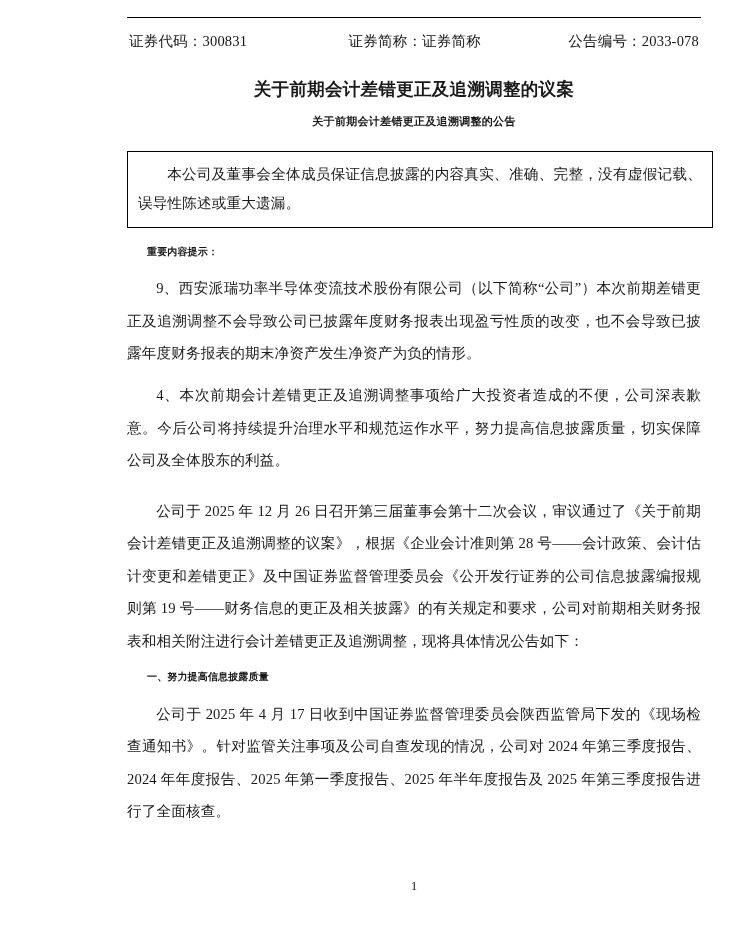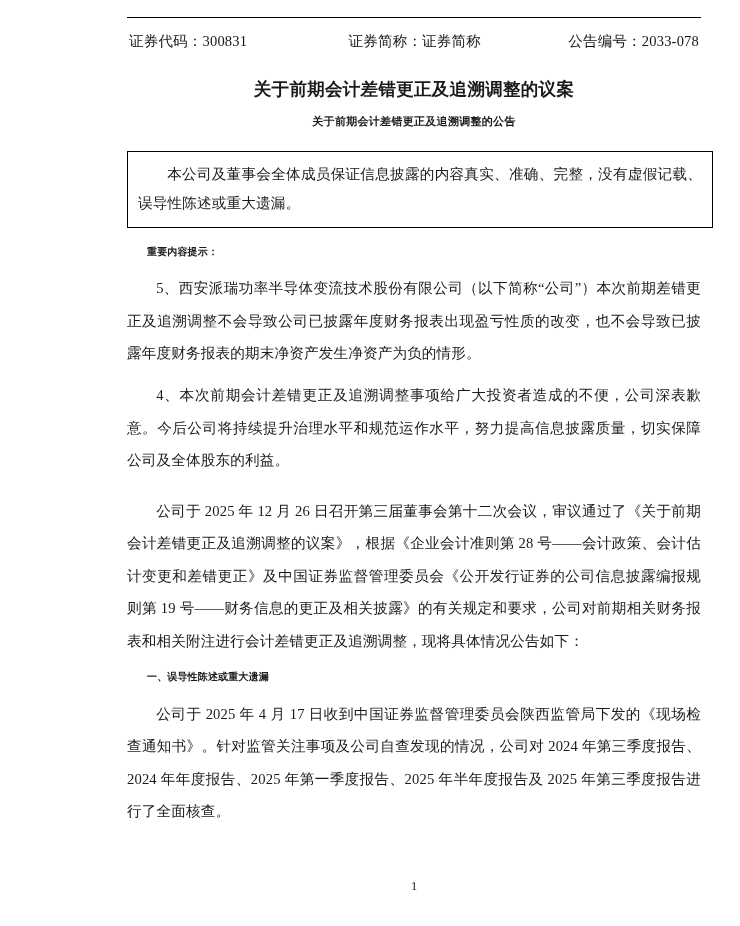--- a/index.html
+++ b/index.html
@@ -138,32 +138,32 @@
       <div class="doc-title-2">关于前期会计差错更正及追溯调整的公告</div>
     </div>
 
     <div class="disclaimer-box">
       <div class="disclaimer-text">本公司及董事会全体成员保证信息披露的内容真实、准确、完整，没有虚假记载、误导性陈述或重大遗漏。</div>
     </div>
 
     <div class="after-box">
       <div class="heading-strong">重要内容提示：</div>
       <div class="gap-sm"></div>
-      <p class="para">5、西安派瑞功率半导体变流技术股份有限公司（以下简称“公司”）本次前期差错更正及追溯调整不会导致公司已披露年度财务报表出现盈亏性质的改变，也不会导致已披露年度财务报表的期末净资产发生净资产为负的情形。</p>
+      <p class="para">9、西安派瑞功率半导体变流技术股份有限公司（以下简称“公司”）本次前期差错更正及追溯调整不会导致公司已披露年度财务报表出现盈亏性质的改变，也不会导致已披露年度财务报表的期末净资产发生净资产为负的情形。</p>
       <div class="gap-sm"></div>
       <p class="para">4、本次前期会计差错更正及追溯调整事项给广大投资者造成的不便，公司深表歉意。今后公司将持续提升治理水平和规范运作水平，努力提高信息披露质量，切实保障公司及全体股东的利益。</p>
     </div>
 
     <div class="gap-lg"></div>
 
     <p class="para">公司于 2025 年 12 月 26 日召开第三届董事会第十二次会议，审议通过了《关于前期会计差错更正及追溯调整的议案》，根据《企业会计准则第 28 号——会计政策、会计估计变更和差错更正》及中国证券监督管理委员会《公开发行证券的公司信息披露编报规则第 19 号——财务信息的更正及相关披露》的有关规定和要求，公司对前期相关财务报表和相关附注进行会计差错更正及追溯调整，现将具体情况公告如下：</p>
 
     <div class="gap-sm"></div>
 
-    <div class="heading-strong">一、误导性陈述或重大遗漏</div>
+    <div class="heading-strong">一、努力提高信息披露质量</div>
 
     <div class="gap-sm"></div>
 
     <p class="para">公司于 2025 年 4 月 17 日收到中国证券监督管理委员会陕西监管局下发的《现场检查通知书》。针对监管关注事项及公司自查发现的情况，公司对 2024 年第三季度报告、2024 年年度报告、2025 年第一季度报告、2025 年半年度报告及 2025 年第三季度报告进行了全面核查。</p>
 
     <div class="gap-sm"></div>
 
 
   </div>
 

